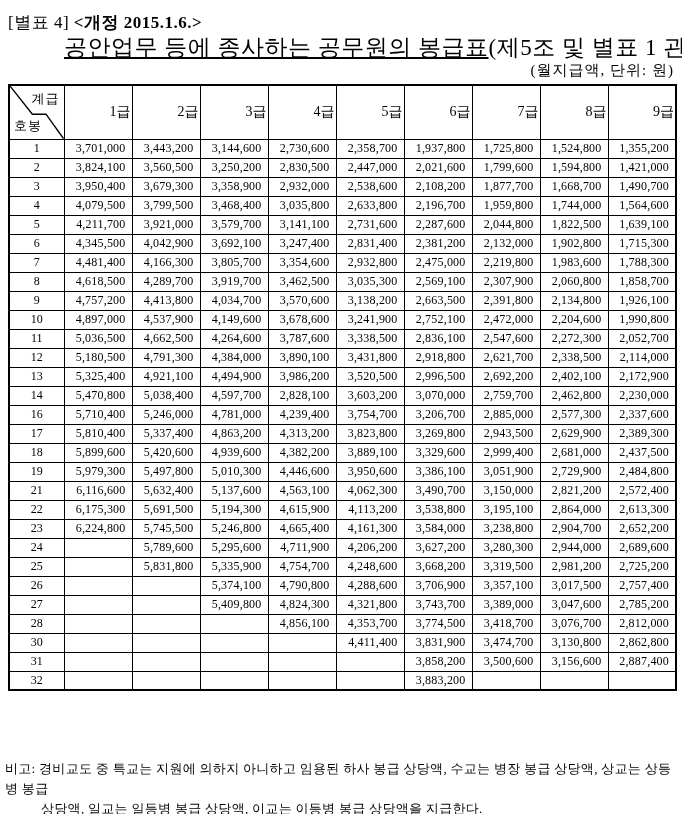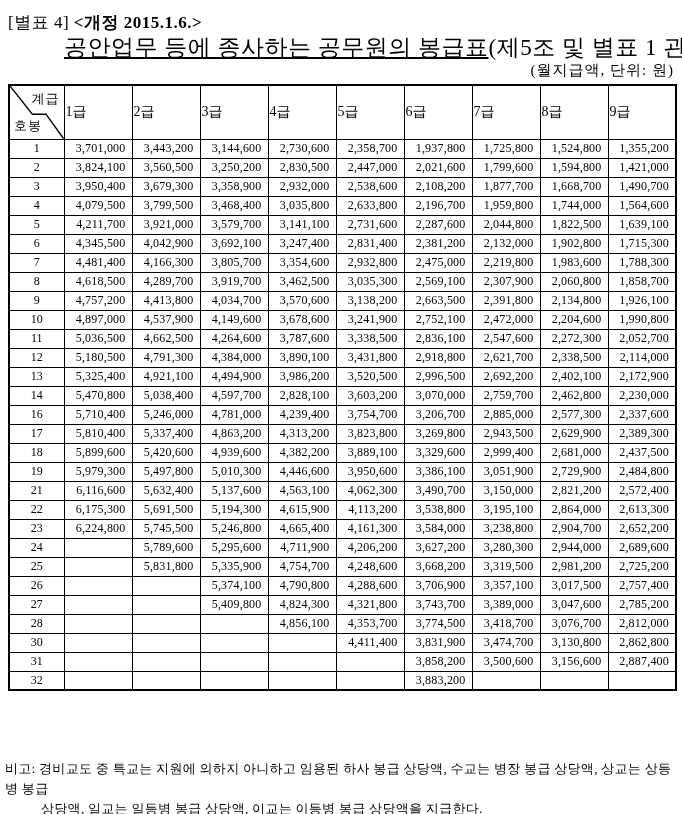--- a/index.html
+++ b/index.html
@@ -32,21 +32,21 @@
     width: 667px; border-collapse: collapse; table-layout: fixed;
     border: 2px solid #000;
   }
   table.salary th, table.salary td {
     border: 1px solid #000;
     font-weight: normal;
     overflow: hidden;
   }
   table.salary col.c-step { width: 55px; }
   table.salary col.c-grade { width: 68px; }
-  thead th { height: 54px; font-size: 14px; text-align: left; margin-top: 12px; }
+  thead th { height: 54px; font-size: 14px; text-align: right; margin-top: 12px; }
   tbody td { height: 19px; font-size: 12px; }
   td.step-cell { text-align: center; }
   td.num-cell { text-align: right; padding-right: 6px; letter-spacing: 0.2px; }
 
   th.diag-cell { position: relative; padding: 0; }
   th.diag-cell svg { position: absolute; left: 0; top: 0; width: 100%; height: 100%; display: block; }
   .diag-rank { position: absolute; top: 4px; right: 4px; font-size: 13px; letter-spacing: 1px; }
   .diag-step { position: absolute; bottom: 4px; left: 4px; font-size: 13px; letter-spacing: 1px; }
 
   .footnote {

